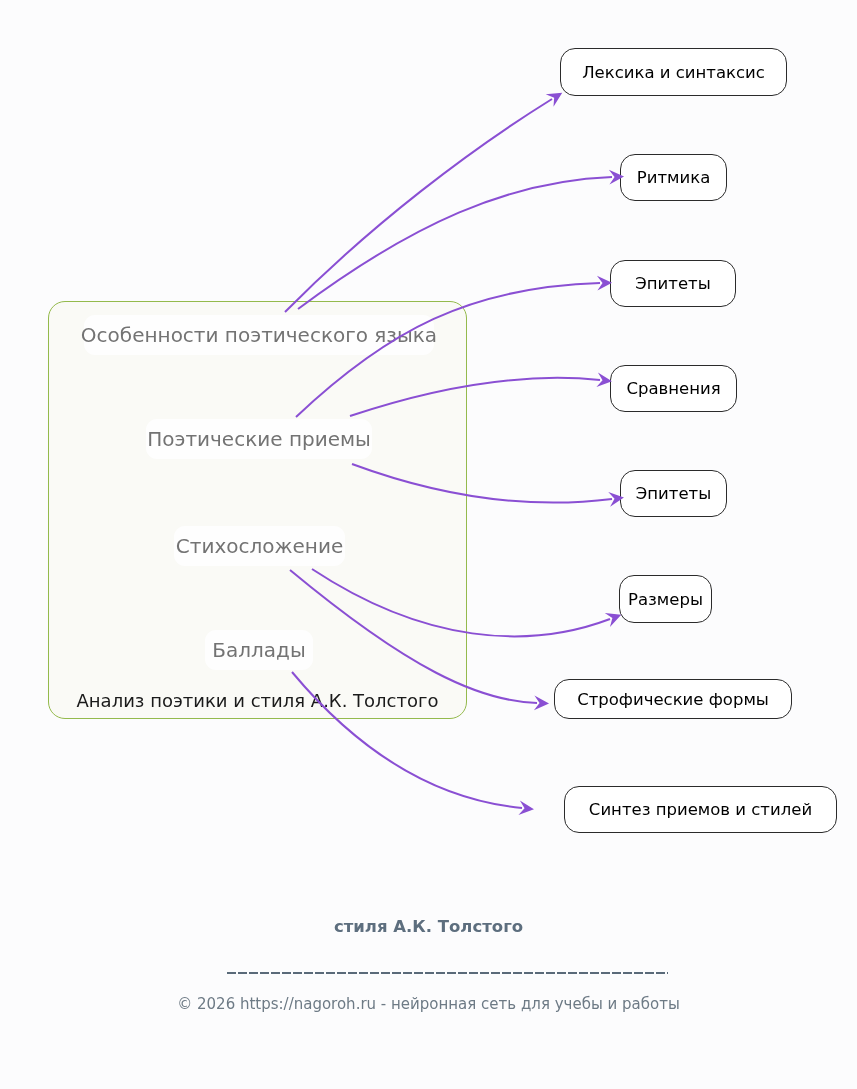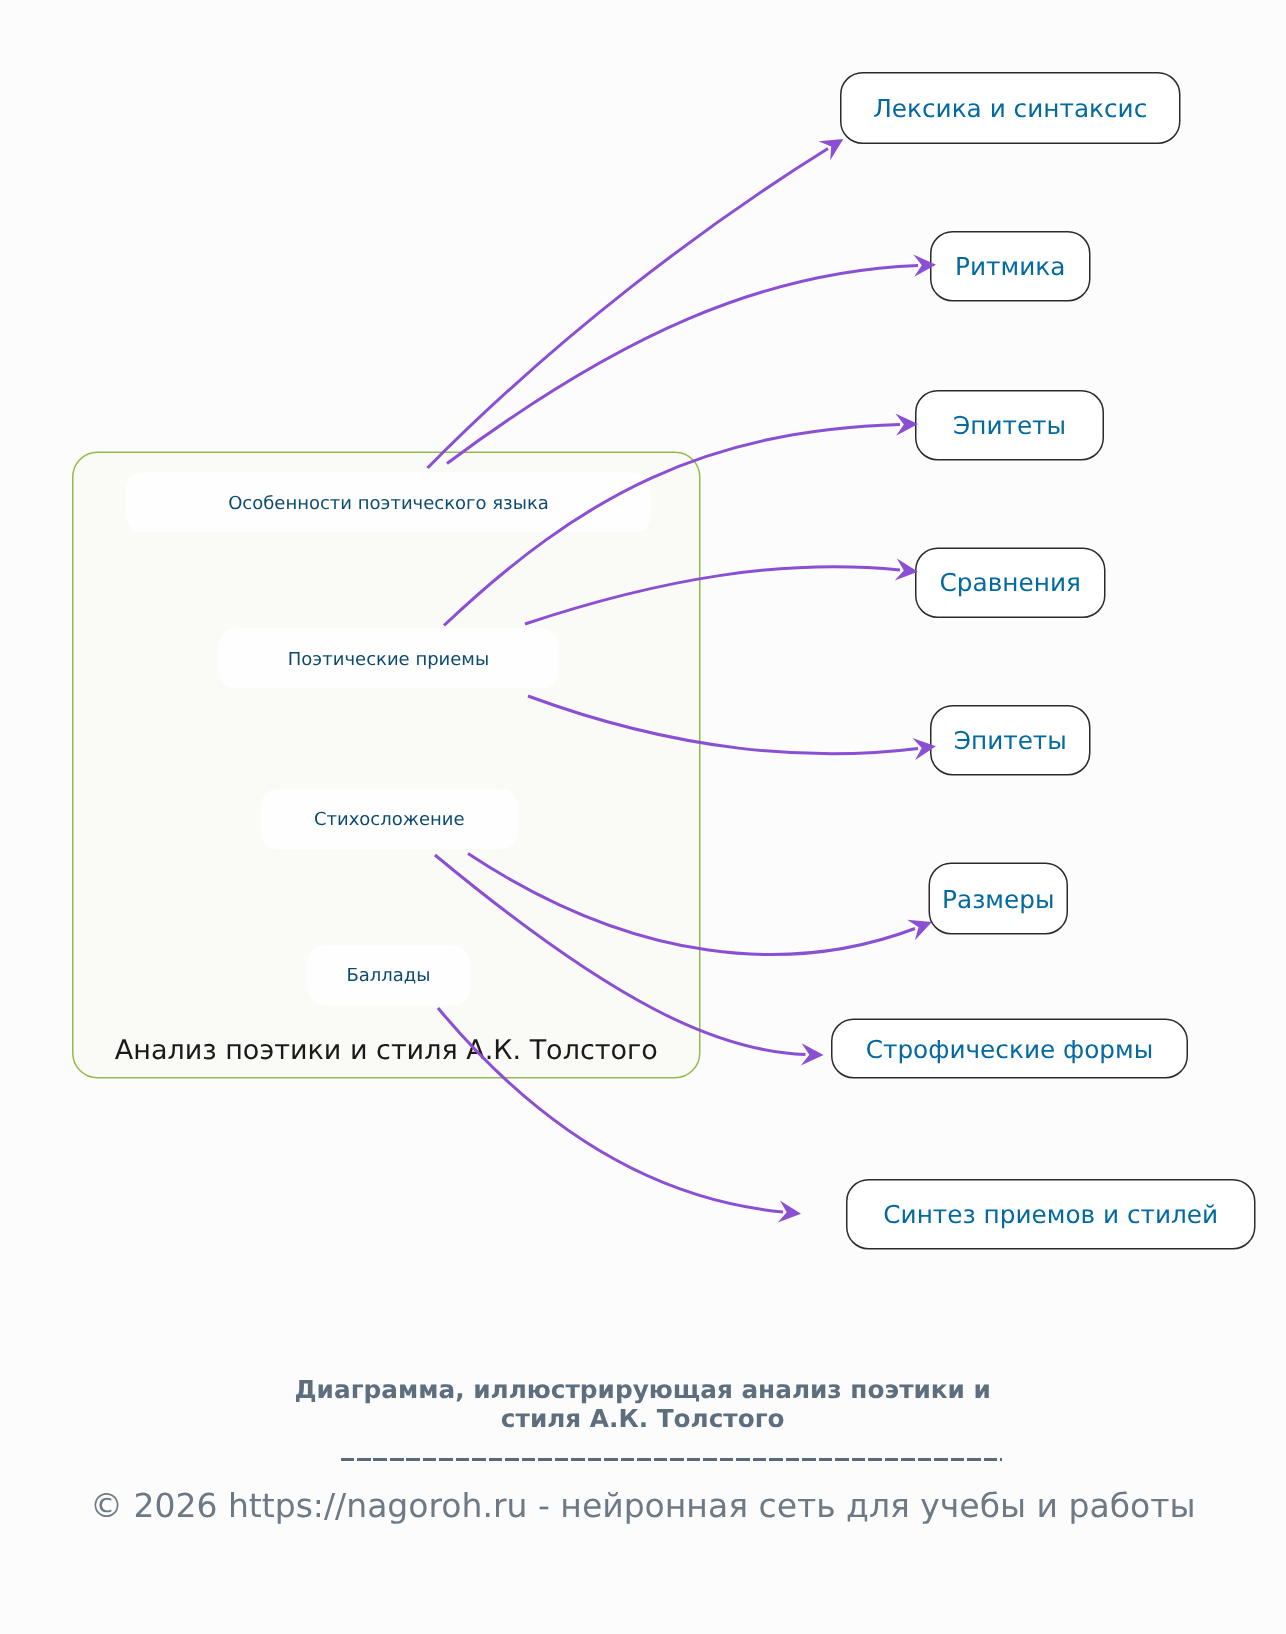--- a/index.html
+++ b/index.html
@@ -28,37 +28,37 @@
     font-size:18px;line-height:23px;color:#1a1a1a;
     z-index:2;
   }
 
   
   .chip{
     position:absolute;
     background:#fefefe;
     border-radius:11px;
     display:flex;align-items:center;justify-content:center;
-    font-size:12px;color:#0c4a6e;
+    font-size:20px;color:#737373;
     z-index:2;
     white-space:nowrap;
   }
   .chip-osobennosti{left:84px;top:315px;width:350px;height:40px;}
   .chip-priemy{left:146px;top:419px;width:226px;height:40px;}
   .chip-stikhoslozhenie{left:174px;top:526px;width:171px;height:40px;}
   .chip-ballady{left:205px;top:630px;width:108px;height:40px;}
 
   
   .node{
     position:absolute;
     background:#ffffff;
     border:1.5px solid #2b2b2b;
     border-radius:15px;
     display:flex;align-items:center;justify-content:center;
-    font-size:16.5px;color:#0369a1;
+    font-size:16.5px;color:#000000;
     z-index:2;
     box-sizing:border-box;
     white-space:nowrap;
   }
   .node-0{left:560px;top:48px;width:227px;height:48px;}
   .node-1{left:620px;top:154px;width:107px;height:47px;}
   .node-2{left:610px;top:260px;width:126px;height:47px;}
   .node-3{left:610px;top:365px;width:127px;height:47px;}
   .node-4{left:620px;top:470px;width:107px;height:47px;text-align:right;}
   .node-5{left:619px;top:575px;width:93px;height:48px;}
@@ -78,21 +78,21 @@
     z-index:2;
   }
   .footer-divider{
     position:absolute;left:227px;top:972px;width:441px;height:2px;
     background:repeating-linear-gradient(90deg,#5a6a79 0 9px,transparent 9px 11px);
     z-index:2;
   }
   .footer-copyright{
     position:absolute;left:0;top:995px;width:857px;
     text-align:center;
-    font-size:22px;line-height:19px;
+    font-size:15px;line-height:19px;
     color:#6d7a85;
     z-index:2;
   }
 </style>
 </head>
 <body>
 
 <div class="canvas">
 
   <div class="cluster"></div>
@@ -122,19 +122,18 @@
     <path class="edge" d="M298,309 C 412,224 508,181 612,177" marker-end="url(#arrowhead)"></path>
     <path class="edge" d="M296,417 C 388,330 470,287 600,283" marker-end="url(#arrowhead)"></path>
     <path class="edge" d="M350,416 C 440,386 522,372 600,380" marker-end="url(#arrowhead)"></path>
     <path class="edge" d="M352,464 C 452,501 540,508 612,499" marker-end="url(#arrowhead)"></path>
     <path class="edge" d="M312,569 C 424,643 528,650 610,619" marker-end="url(#arrowhead)"></path>
     <path class="edge" d="M290,570 C 408,668 478,701 537,703" marker-end="url(#arrowhead)"></path>
     <path class="edge" d="M292,672 C 352,744 428,799 522,808" marker-end="url(#arrowhead)"></path>
   </svg>
 
   <div class="footer-caption">
-    <div>Диаграмма, иллюстрирующая анализ поэтики и</div>
     <div>стиля А.К. Толстого</div>
   </div>
   <div class="footer-divider"></div>
   <div class="footer-copyright">© 2026 https://nagoroh.ru - нейронная сеть для учебы и работы</div>
 
 </div>
 
 </body></html>

